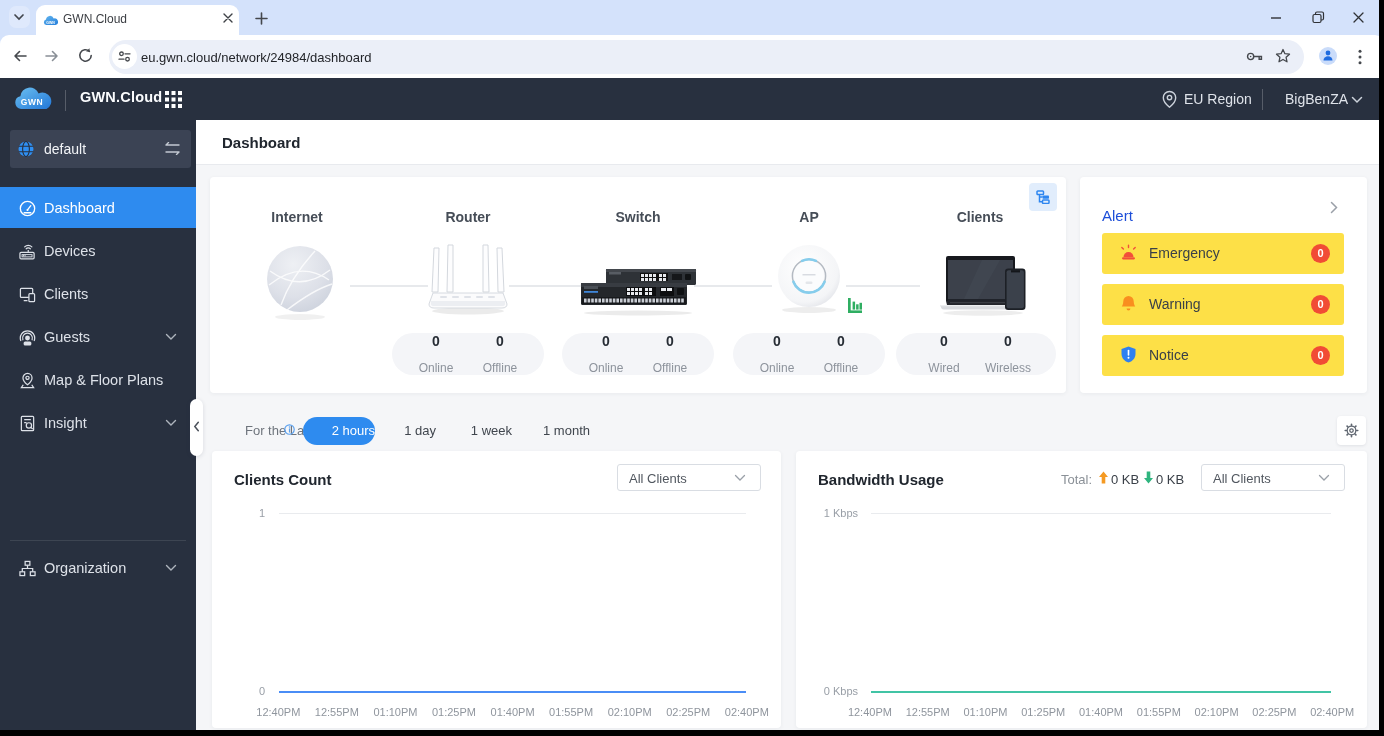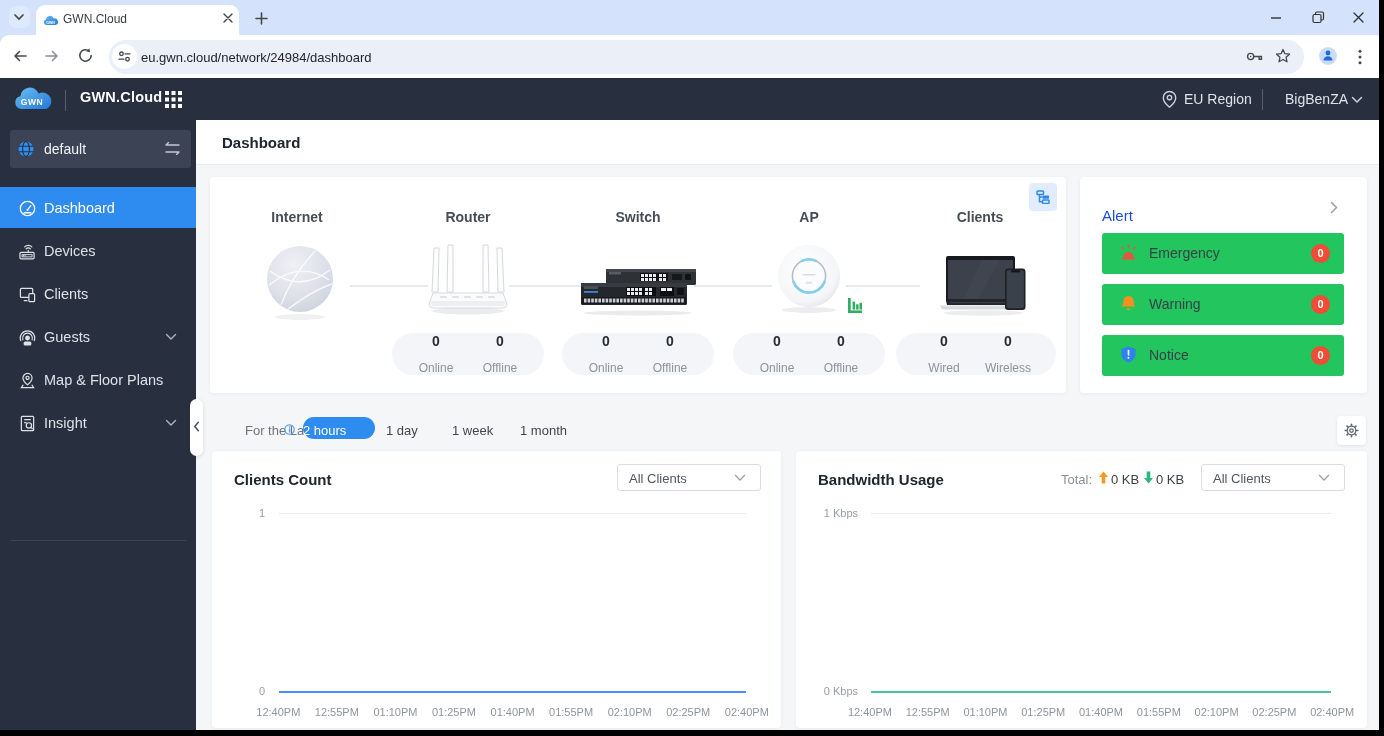--- a/index.html
+++ b/index.html
@@ -48,27 +48,27 @@
 
 .devlabel { top:209px; font-size:14px; font-weight:bold; color:#464d57; text-align:center; width:120px; }
 .pill { top:333px; height:42px; border-radius:21px; background:#f4f5f8; display:flex; justify-content:center; align-items:center; gap:8px; }
 .pill .col { text-align:center; width:56px; }
 .pill .num { font-size:14px; font-weight:bold; color:#272d35; line-height:15px; margin-top:2px; }
 .pill .lbl { font-size:12px; color:#8d939c; line-height:15px;margin-top:12px; }
 .connector { top:285px; height:2px; background:#e7e9ec; }
 
 
 #alerttitle { left:1102px; top:200px; font-size:15px; font-weight:normal; color:#1d4ed8;margin-top:7px; }
-.arow { left:1102px; width:242px; height:41px; background:#22c55e; border-radius:3px; }
+.arow { left:1102px; width:242px; height:41px; background:#fde047; border-radius:3px; }
 .arow .atext { position:absolute; left:47px; top:12px; font-size:14px; color:#3a4048; }
 .abadge { position:absolute; left:209px; top:11px; width:19px; height:19px; border-radius:10px; background:#f14c35; color:#fff; font-size:11px; font-weight:bold; text-align:center; line-height:19px; }
 
 
 #ftl { left:213px; top:423px; font-size:13px; color:#6e747c;margin-left:32px; }
-.tpill { top:417px; height:22px; border-radius:14px; font-size:13px; line-height:28px; text-align:left; }
+.tpill { top:417px; height:28px; border-radius:14px; font-size:13px; line-height:28px; text-align:right; }
 #p2h { left:303px; width:72px; background:#2e8bef; color:#fff; }
 #p1d { left:386px; width:50px; color:#40464e; }
 #p1w { left:452px; width:60px; color:#40464e; }
 #p1m { left:520px; width:70px; color:#40464e; }
 #gearbtn { left:1337px; top:416px; width:29px; height:29px; background:#fff; border-radius:4px; box-shadow:0 1px 3px rgba(40,50,70,0.10); }
 
 
 #ccard { left:212px; top:451px; width:569px; height:277px; }
 #bcard { left:796px; top:451px; width:571px; height:277px; }
 .ctitle { top:471px; font-size:15px; font-weight:bold; color:#20262e; }
@@ -284,20 +284,34 @@
           <circle cx="10.5" cy="11" r="2.8"></circle>
           <path d="M12.5 13 L14.5 15"></path>
         </g>
       </svg>
     <div class="mtext">Insight</div>
     <svg class="mchev" viewBox="0 0 12 8">
         <path d="M1.5 1.5 L6 6 L10.5 1.5" stroke="#aeb4bd" stroke-width="1.4" fill="none" stroke-linecap="round"></path>
       </svg>
   </div>
   <div class="abs" id="sidesep"></div>
+  <div class="abs mitem" style="top:547px">
+    <svg class="micon" viewBox="0 0 18 18">
+        <g stroke="#dde1e8" stroke-width="1.3" fill="none">
+          <rect x="6.5" y="1.5" width="5" height="4"></rect>
+          <rect x="1" y="12.5" width="5" height="4"></rect>
+          <rect x="12" y="12.5" width="5" height="4"></rect>
+          <path d="M9 5.5 V9 M3.5 12.5 V9 H14.5 V12.5"></path>
+        </g>
+      </svg>
+    <div class="mtext">Organization</div>
+    <svg class="mchev" viewBox="0 0 12 8">
+        <path d="M1.5 1.5 L6 6 L10.5 1.5" stroke="#aeb4bd" stroke-width="1.4" fill="none" stroke-linecap="round"></path>
+      </svg>
+  </div>
 
   <div class="abs" style="left:190px;top:399px;width:13px;height:57px;background:#fff;border-radius:7px;box-shadow:0 1px 4px rgba(40,50,70,0.14);z-index:6;"></div>
   <svg class="abs" style="left:193px;top:421px;z-index:7" width="7" height="11" viewBox="0 0 7 11">
       <path d="M5.3 1.3 L1.8 5.5 L5.3 9.7" stroke="#4a505a" stroke-width="1.5" fill="none" stroke-linecap="round"></path>
     </svg>
 
   <div class="abs" id="content"></div>
   <div class="abs" id="pagehead"></div>
   <div class="abs" id="pagetitle">Dashboard</div>
 

